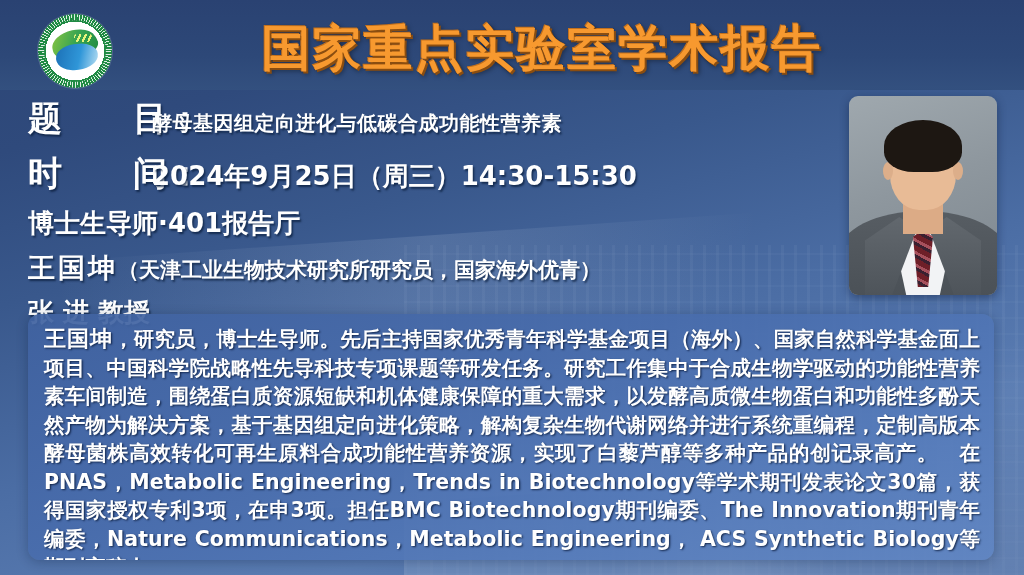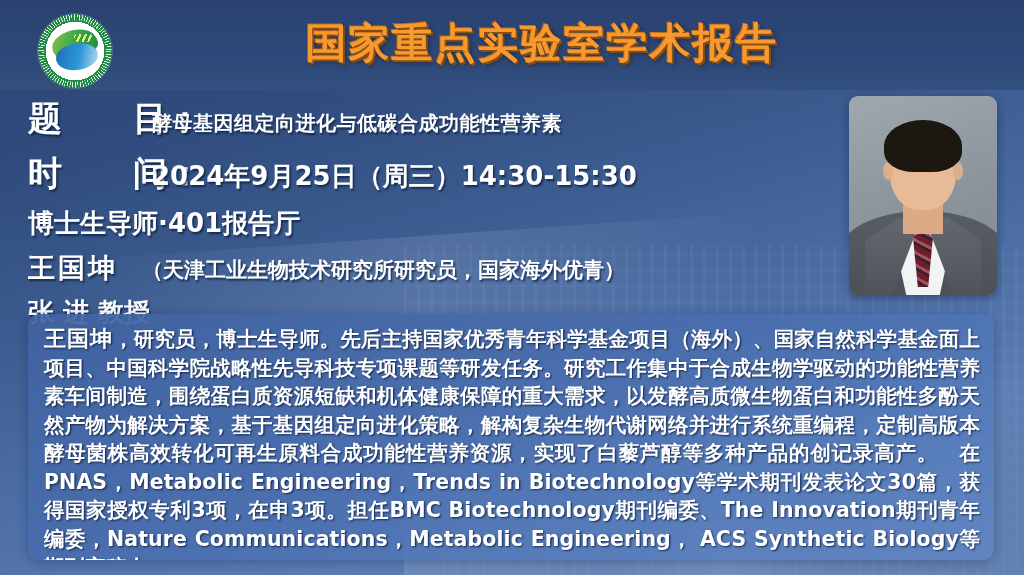--- a/index.html
+++ b/index.html
@@ -72,21 +72,21 @@
   }
   .logo .dotrow{
     position:absolute; right:8px; top:8px; width:18px; height:8px;
     background:repeating-linear-gradient(115deg,#e8f47c 0 2px, transparent 2px 5px);
     border-radius:3px;
   }
   .title {
     position:absolute; left:0; right:0; top:16px;
     text-align:center; padding-left:60px;
     font-family:"DejaVu Sans", sans-serif;
-    font-size:41px; font-weight:bold; letter-spacing:2px;
+    font-size:49px; font-weight:bold; letter-spacing:2px;
     color:#f7992f;
     text-shadow:
       2px 2px 0 #8a4d10, -1px -1px 0 #c2701d,
       0 0 2px rgba(0,0,0,.45), 3px 3px 5px rgba(0,0,0,.40);
     white-space:nowrap;
   }
 
   
   .info {
     position:absolute; left:28px; top:96px; width:830px;
@@ -99,21 +99,21 @@
     color:#ffffff; font-weight:bold;
     font-size:34px; letter-spacing:1px;
     text-shadow:1.5px 1.5px 2px rgba(10,30,60,.75);
     flex:0 0 auto; width:124px;
   }
   .value {
     color:#ffffff; font-weight:bold; font-size:26px;
     text-shadow:1.5px 1.5px 2px rgba(10,30,60,.75);
   }
   .row-topic .value { font-size:20px; letter-spacing:.5px; }
-  .value .sub { font-size:21px; font-weight:bold;margin-left:24px; }
+  .value .sub { font-size:21px; font-weight:bold; }
   .value .name-big { font-size:27px; letter-spacing:3px; }
 
   
   .portrait {
     position:absolute; left:849px; top:96px; width:148px; height:199px;
     border-radius:9px; overflow:hidden;
     background:linear-gradient(160deg,#9fa8ae 0%, #8e979e 45%, #7e878f 100%);
     box-shadow:0 3px 10px rgba(10,25,55,.45);
   }
   .p-head{

